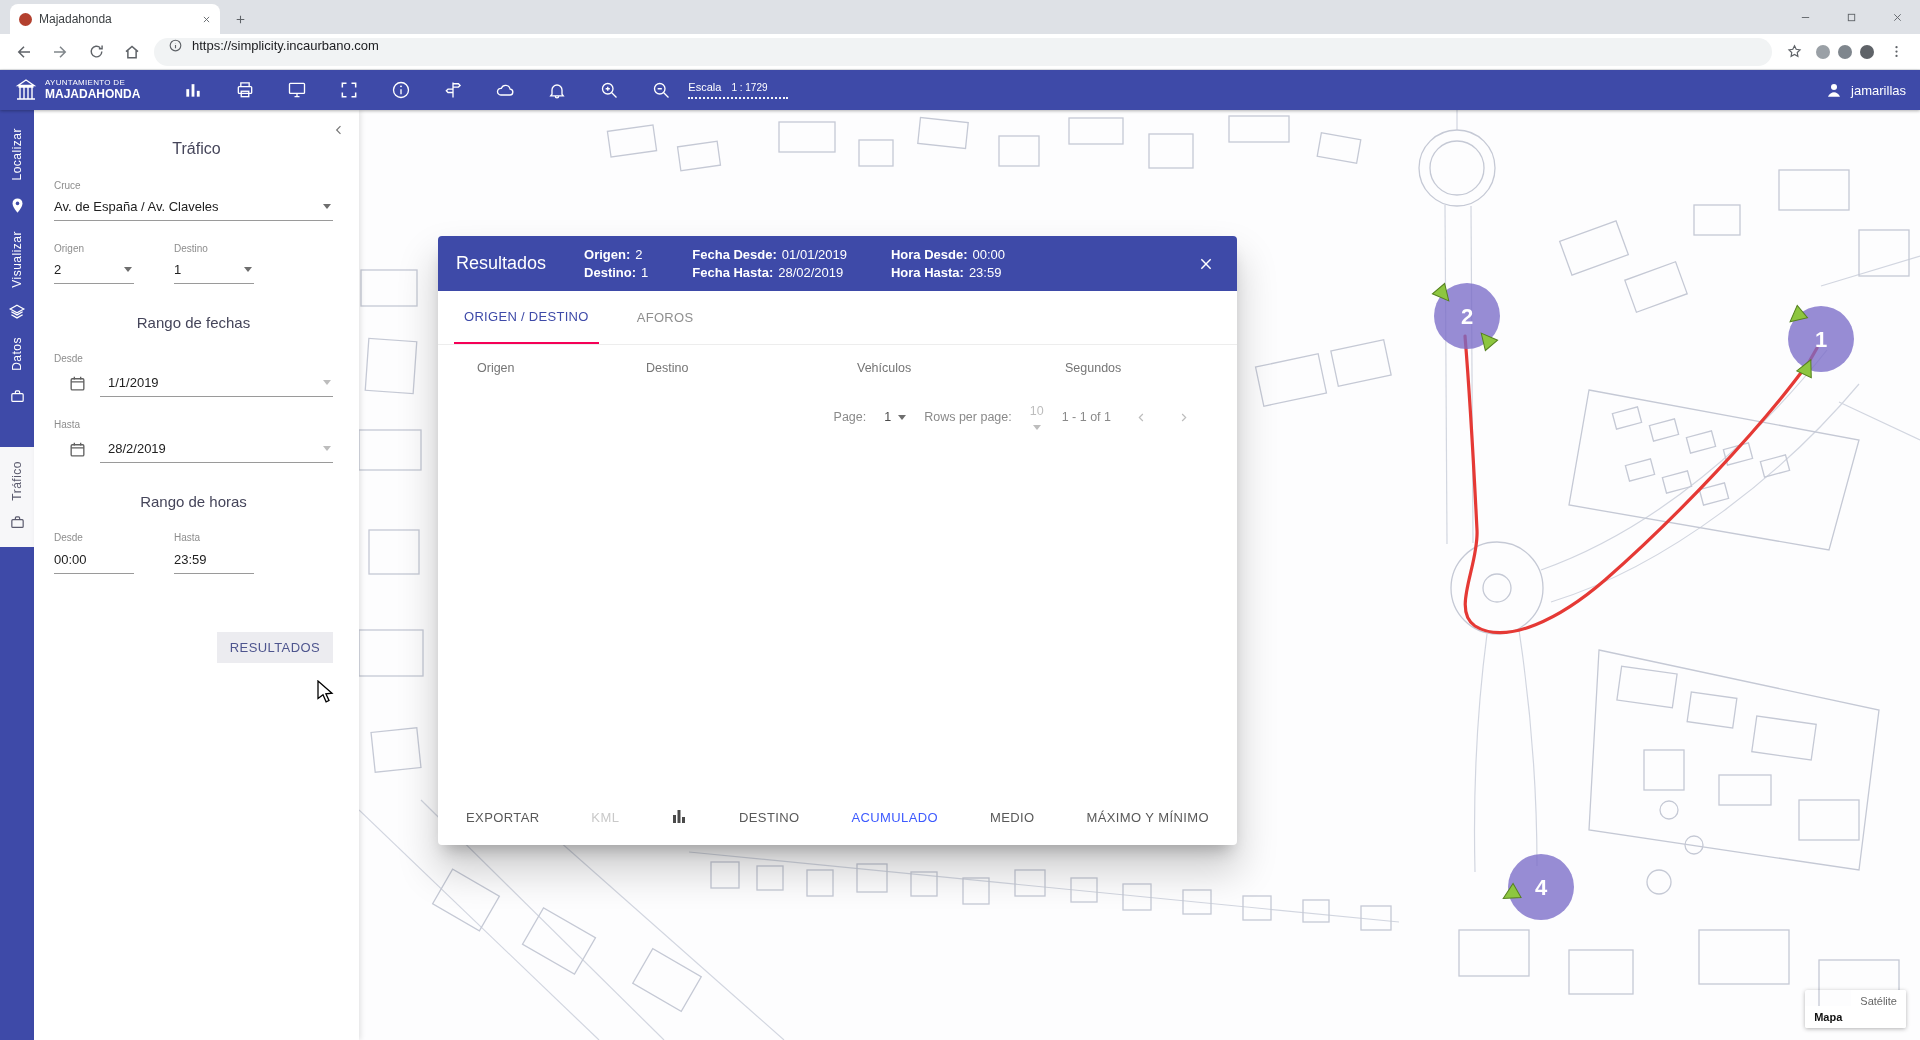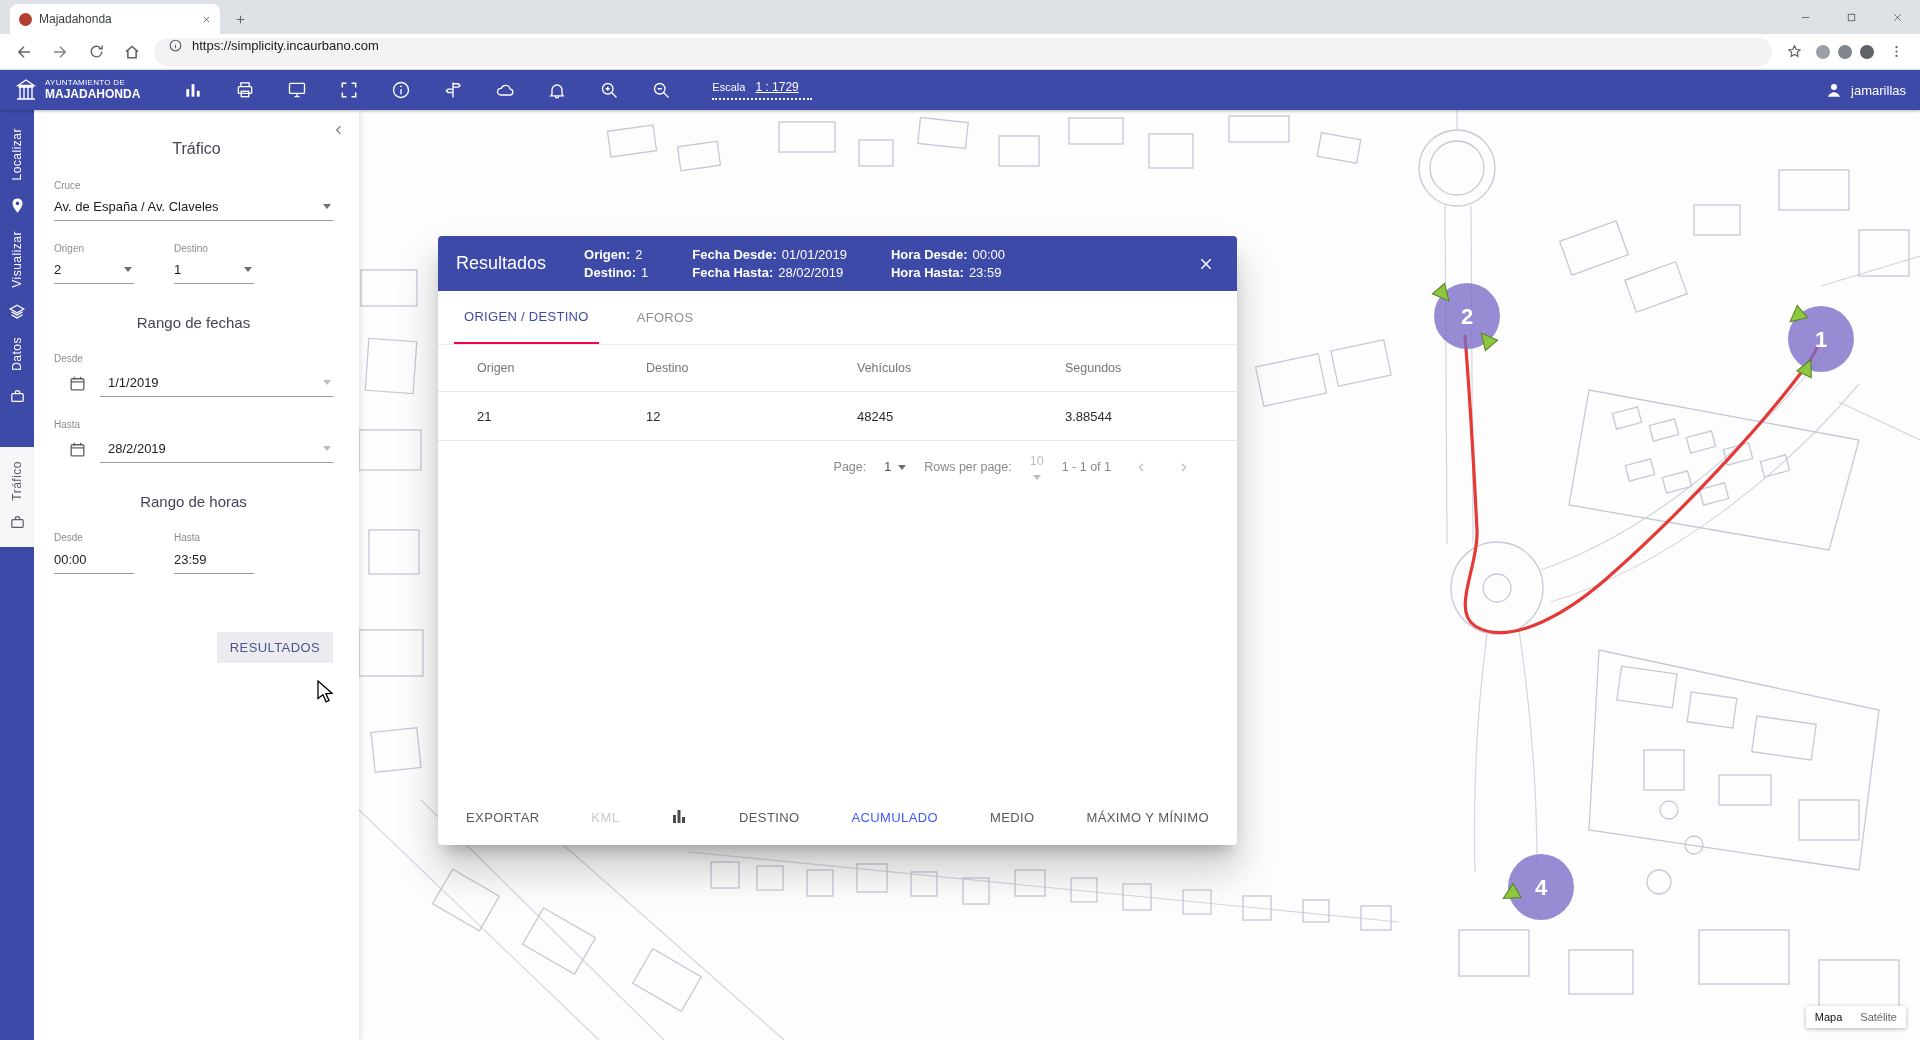--- a/index.html
+++ b/index.html
@@ -30,24 +30,24 @@
   
   .appheader { position:absolute; left:0; top:70px; width:1920px; height:40px;
     background:#3e4aa8; display:flex; align-items:center; padding:0 14px; color:#fff;
     box-shadow:0 1px 3px rgba(0,0,0,.3); z-index:30; }
   .logo { display:flex; align-items:center; gap:7px; }
   .logo-text { line-height:1.1; }
   .logo-l1 { font-size:8px; letter-spacing:.3px; display:block; }
   .logo-l2 { font-size:12px; font-weight:bold; display:block; }
   .tools { display:flex; align-items:center; gap:30px; margin-left:42px; }
   .tools .icon-btn { width:22px; height:22px; display:flex; align-items:center; justify-content:center; }
-  .escala { margin-left:40px; }
+  .escala { margin-left:16px; }
   .escala-row { display:flex; gap:10px; align-items:baseline; }
   .escala-lbl { font-size:11px; }
-  .escala-val { font-size:12px;text-decoration:underline; }
+  .escala-val { font-size:10px; }
   .escala-dots { width:100px; border-bottom:2px dotted rgba(255,255,255,.95); margin-top:4px; }
   .userbox { margin-left:auto; display:flex; align-items:center; gap:8px; font-size:13px; }
 
   
   .rail { position:absolute; left:0; top:110px; bottom:0; width:34px; background:#3e4aa8;
     display:flex; flex-direction:column; align-items:center; padding-top:18px; gap:15px; z-index:20; }
   .rail-label { writing-mode:vertical-rl; transform:rotate(180deg); color:#fff;
     font-size:12px; letter-spacing:.5px; }
   .rail-icon { width:20px; height:20px; display:flex; align-items:center; justify-content:center; }
   .rail-active { margin-top:26px; width:34px; background:#f7f7f9; display:flex;
@@ -76,21 +76,21 @@
     border-bottom:1px solid #9a9a9a; padding:5px 2px 6px 8px; }
   .timeinput { border-bottom:1px solid #9a9a9a; padding:6px 2px 6px 0; margin-top:3px; font-size:13px; color:#212121; }
   .resultados { display:block; margin:58px 0 0 auto; border:0; background:#ececf0; color:#4e558e;
     font-size:13px; letter-spacing:.4px; padding:8px 13px; font-family:inherit; cursor:pointer; }
 
   
   .map { position:absolute; left:359px; top:110px; right:0; bottom:0; background:#fdfdfe; }
   .mapchips { position:absolute; right:14px; bottom:12px; display:flex;
     box-shadow:0 1px 4px rgba(0,0,0,.3); border-radius:2px; overflow:hidden; }
   .chip { background:#fff; font-size:11px; padding:5px 9px; color:#666; }
-  .chip.active { color:#111; font-weight:normal; }
+  .chip.active { color:#111; font-weight:bold;margin-top:16px; }
 
   
   .modal { position:absolute; left:438px; top:236px; width:799px; height:609px; background:#fff;
     border-radius:4px; z-index:40; display:flex; flex-direction:column;
     box-shadow:0 11px 15px -7px rgba(0,0,0,.25), 0 24px 38px 3px rgba(0,0,0,.18); }
   .m-header { height:55px; background:#3e4aa8; border-radius:4px 4px 0 0; color:#fff;
     display:flex; align-items:center; padding:0 18px; flex:0 0 auto; }
   .m-title { font-size:18px; margin-right:38px; }
   .m-summary { display:grid; grid-template-columns:repeat(3,auto); column-gap:44px; row-gap:3px; font-size:13px; }
   .sum-lbl { font-weight:bold; margin-right:5px; }
@@ -533,26 +533,20 @@
     <span class="mtab active">ORIGEN / DESTINO</span>
     <span class="mtab">AFOROS</span>
   </div>
 
   <div class="t-grid t-head">
     <span>Origen</span>
     <span>Destino</span>
     <span>Vehículos</span>
     <span>Segundos</span>
   </div>
-  <div class="t-grid t-row">
-    <span>21</span>
-    <span>12</span>
-    <span>48245</span>
-    <span>3.88544</span>
-  </div>
 
   <div class="pagination">
     <span>Page:</span>
     <span class="pg-select">
       <span>1</span>
       <span class="caret"></span>
       </span>
     <span>Rows per page:</span>
     <span class="pg-select disabled">
       <span>10</span>

